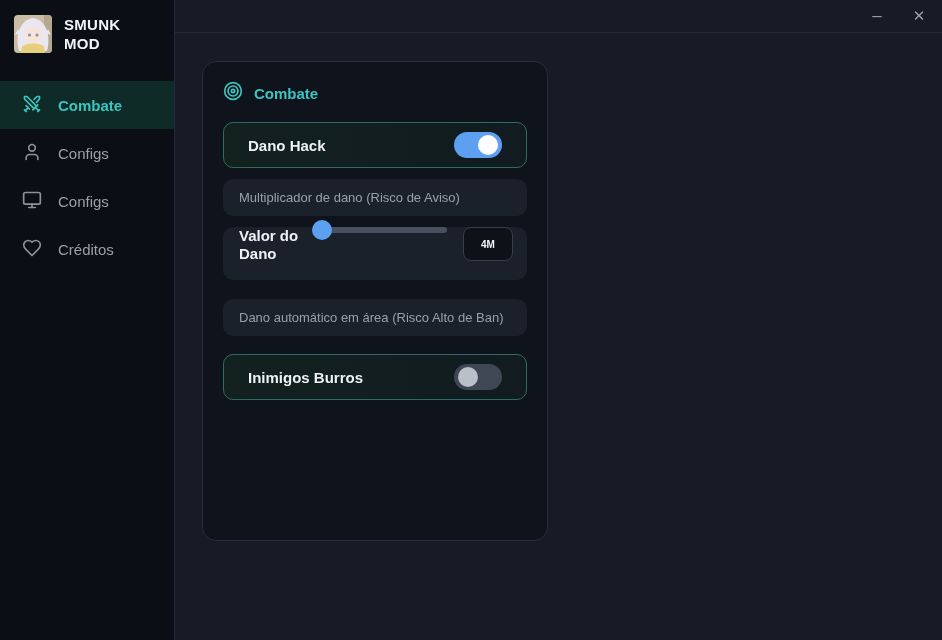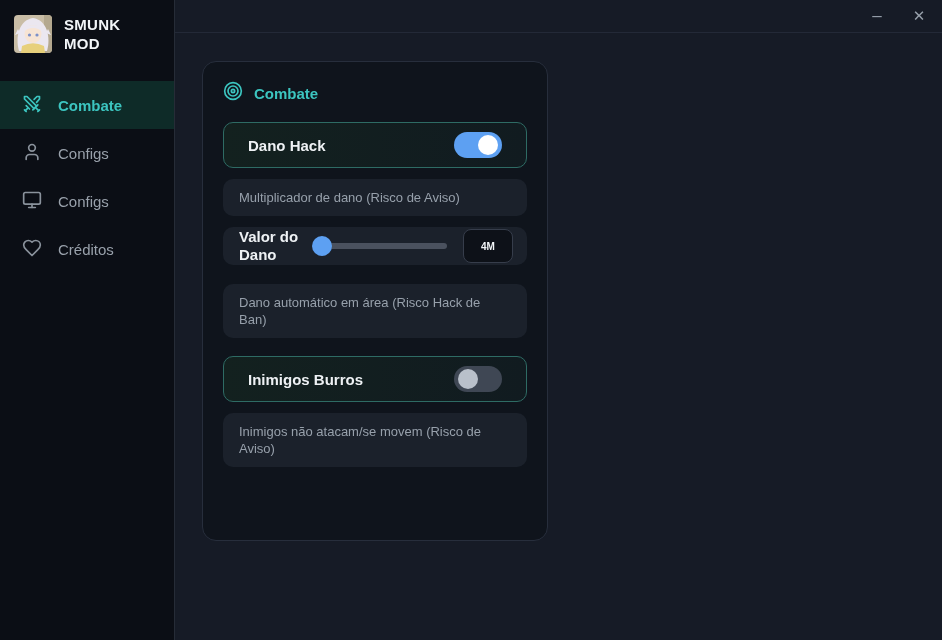--- a/index.html
+++ b/index.html
@@ -89,22 +89,22 @@
   .toggle.on .knob { left:24px; background:#ffffff; }
 
   .desc {
     border-radius:10px; background:#1b212b;
     padding:10px 16px; font-size:13px; line-height:17px; color:#97a0ab;
     margin-bottom:11px;
   }
   .desc.gap-lg { margin-bottom:18px; }
 
   .slider-row {
-    height:38px; border-radius:10px; background:#1b212b;
-    display:flex; align-items:center; padding:0 14px 0 16px;
+    height:53px; border-radius:10px; background:#1b212b;
+    display:flex; align-items:flex-start; padding:0 14px 0 16px;
     margin-bottom:19px;
   }
   .slider-label { width:66px; font-size:15px; font-weight:bold; line-height:18px; color:#eef1f4; }
   .slider-track {
     flex:1; height:6px; border-radius:3px; background:#4a515e;
     position:relative; margin:0 16px 0 10px; cursor:pointer;
   }
   .slider-thumb {
     position:absolute; top:50%; left:5%;
     width:20px; height:20px; border-radius:50%;
@@ -218,24 +218,23 @@
     <div class="desc">Multiplicador de dano (Risco de Aviso)</div>
 
     <div class="slider-row">
       <div class="slider-label">Valor do Dano</div>
       <div class="slider-track">
         <div class="slider-thumb" style="left: 5%;"></div>
       </div>
       <div class="value-badge">4M</div>
     </div>
 
-    <div class="desc gap-lg">Dano automático em área (Risco Hack de Ban)</div>
+    <div class="desc gap-lg">Dano automático em área (Risco Alto de Ban)</div>
 
     <div class="toggle-row">
       <span class="row-label">Inimigos Burros</span>
       <div class="toggle">
         <div class="knob"></div>
       </div>
     </div>
-    <div class="desc">Inimigos não atacam/se movem (Risco de Aviso)</div>
 
   </div>
 </div>
 
 </body></html>

